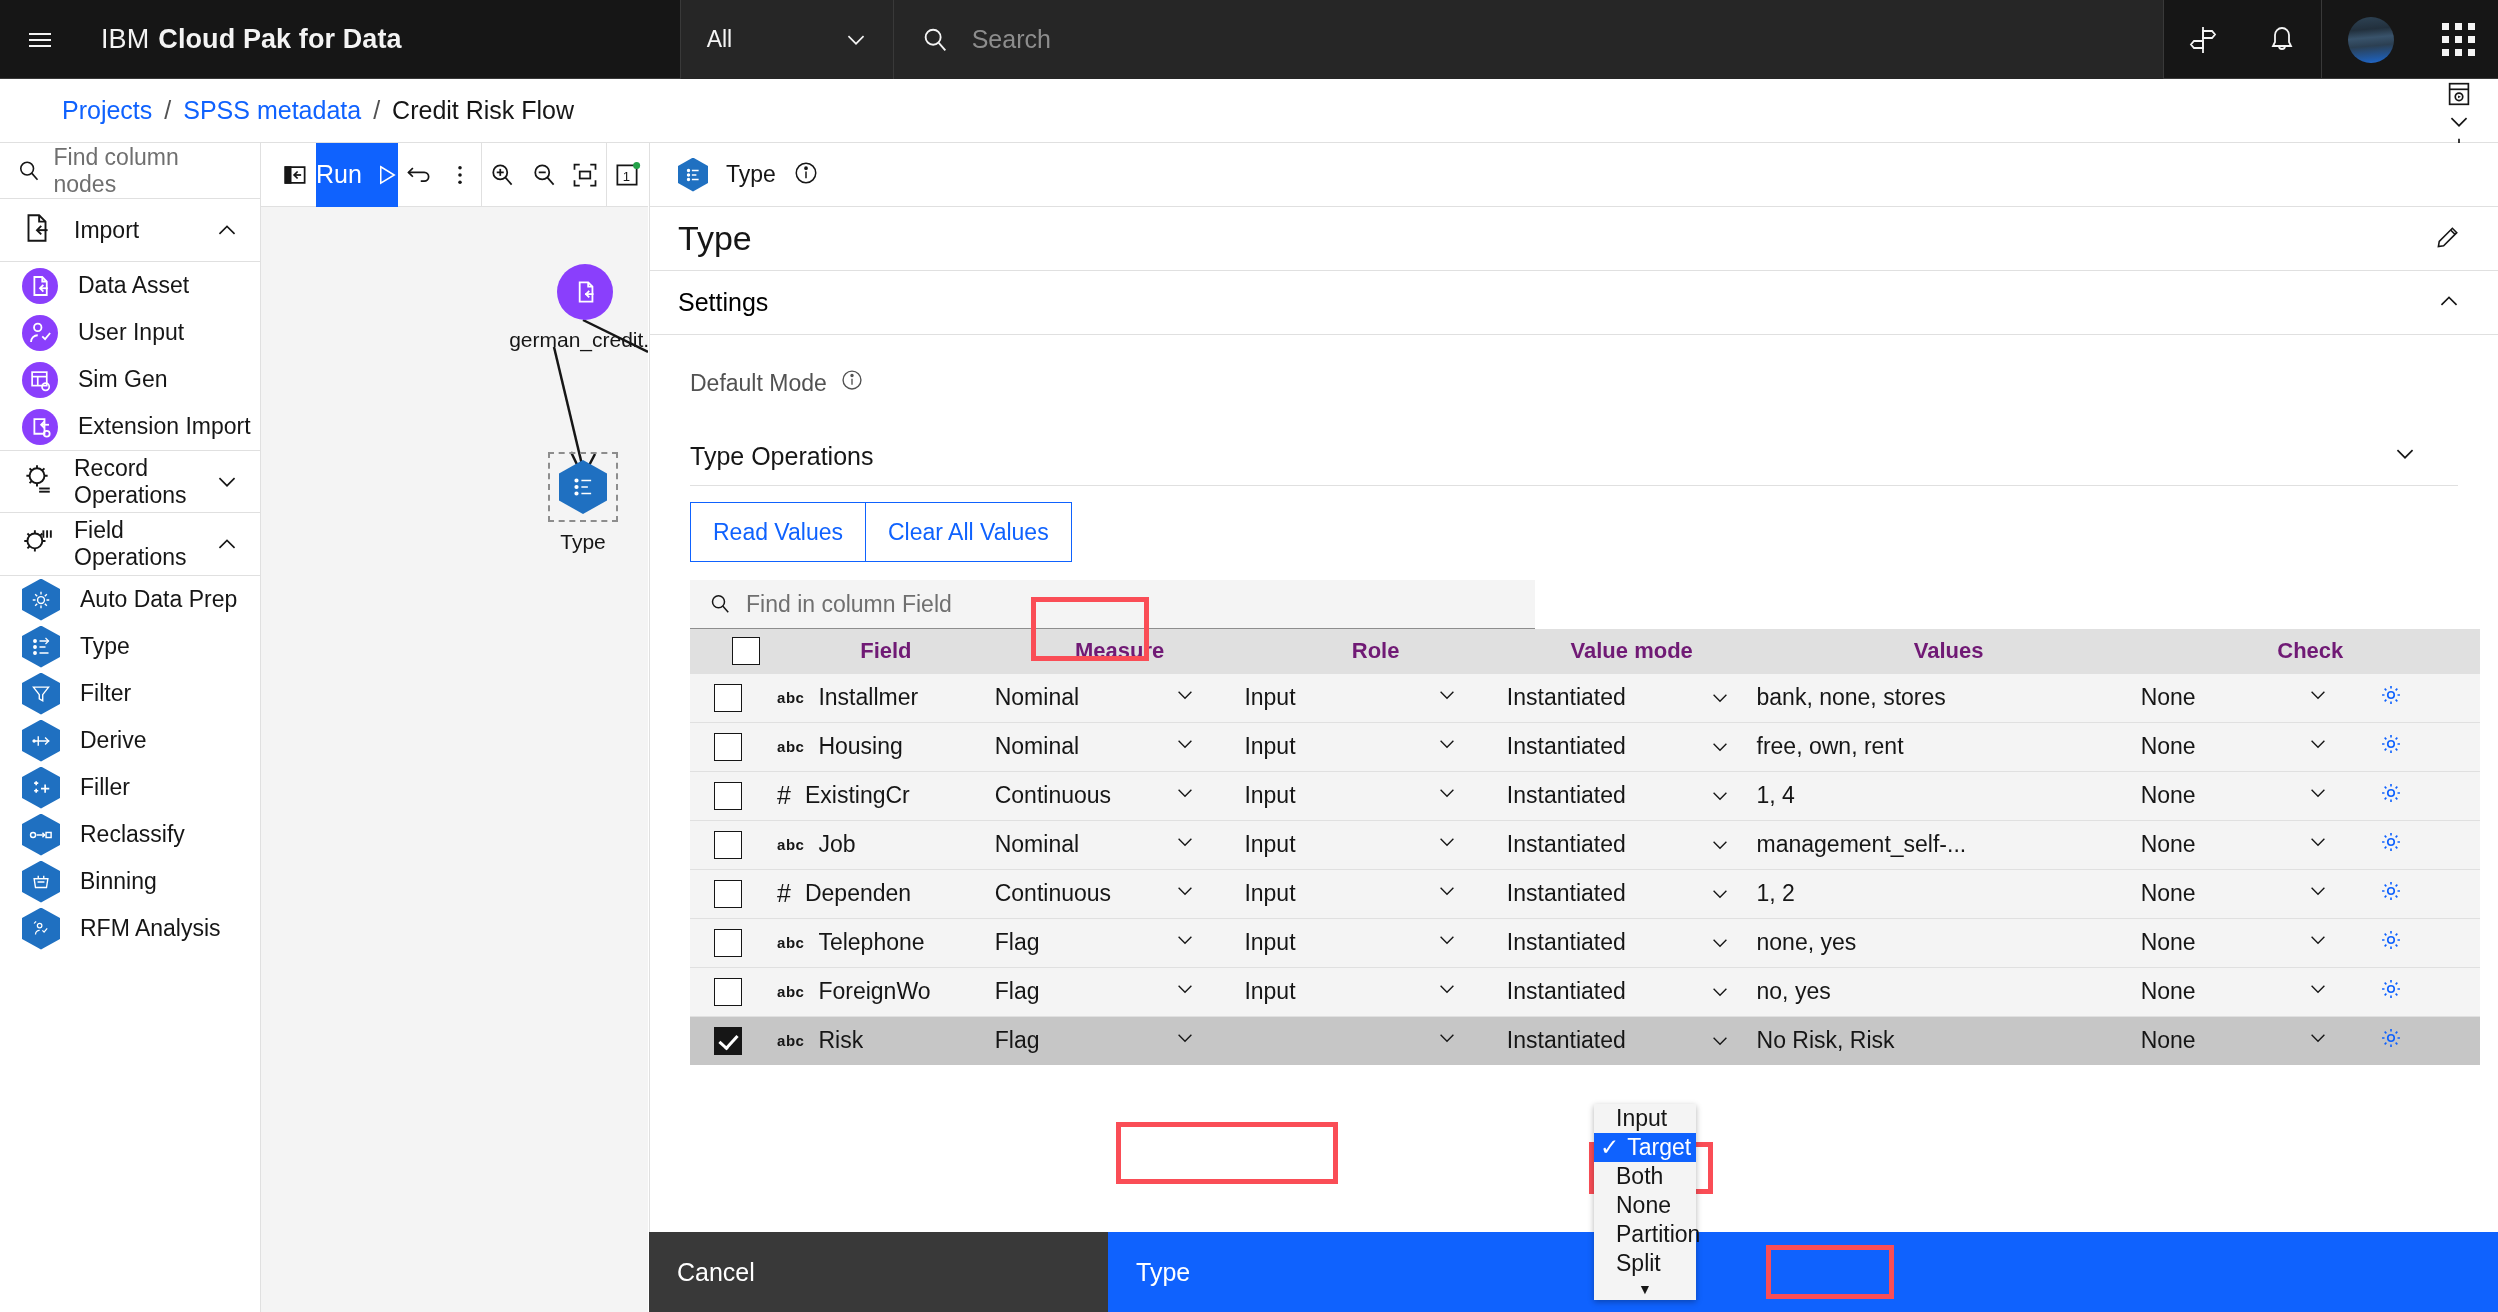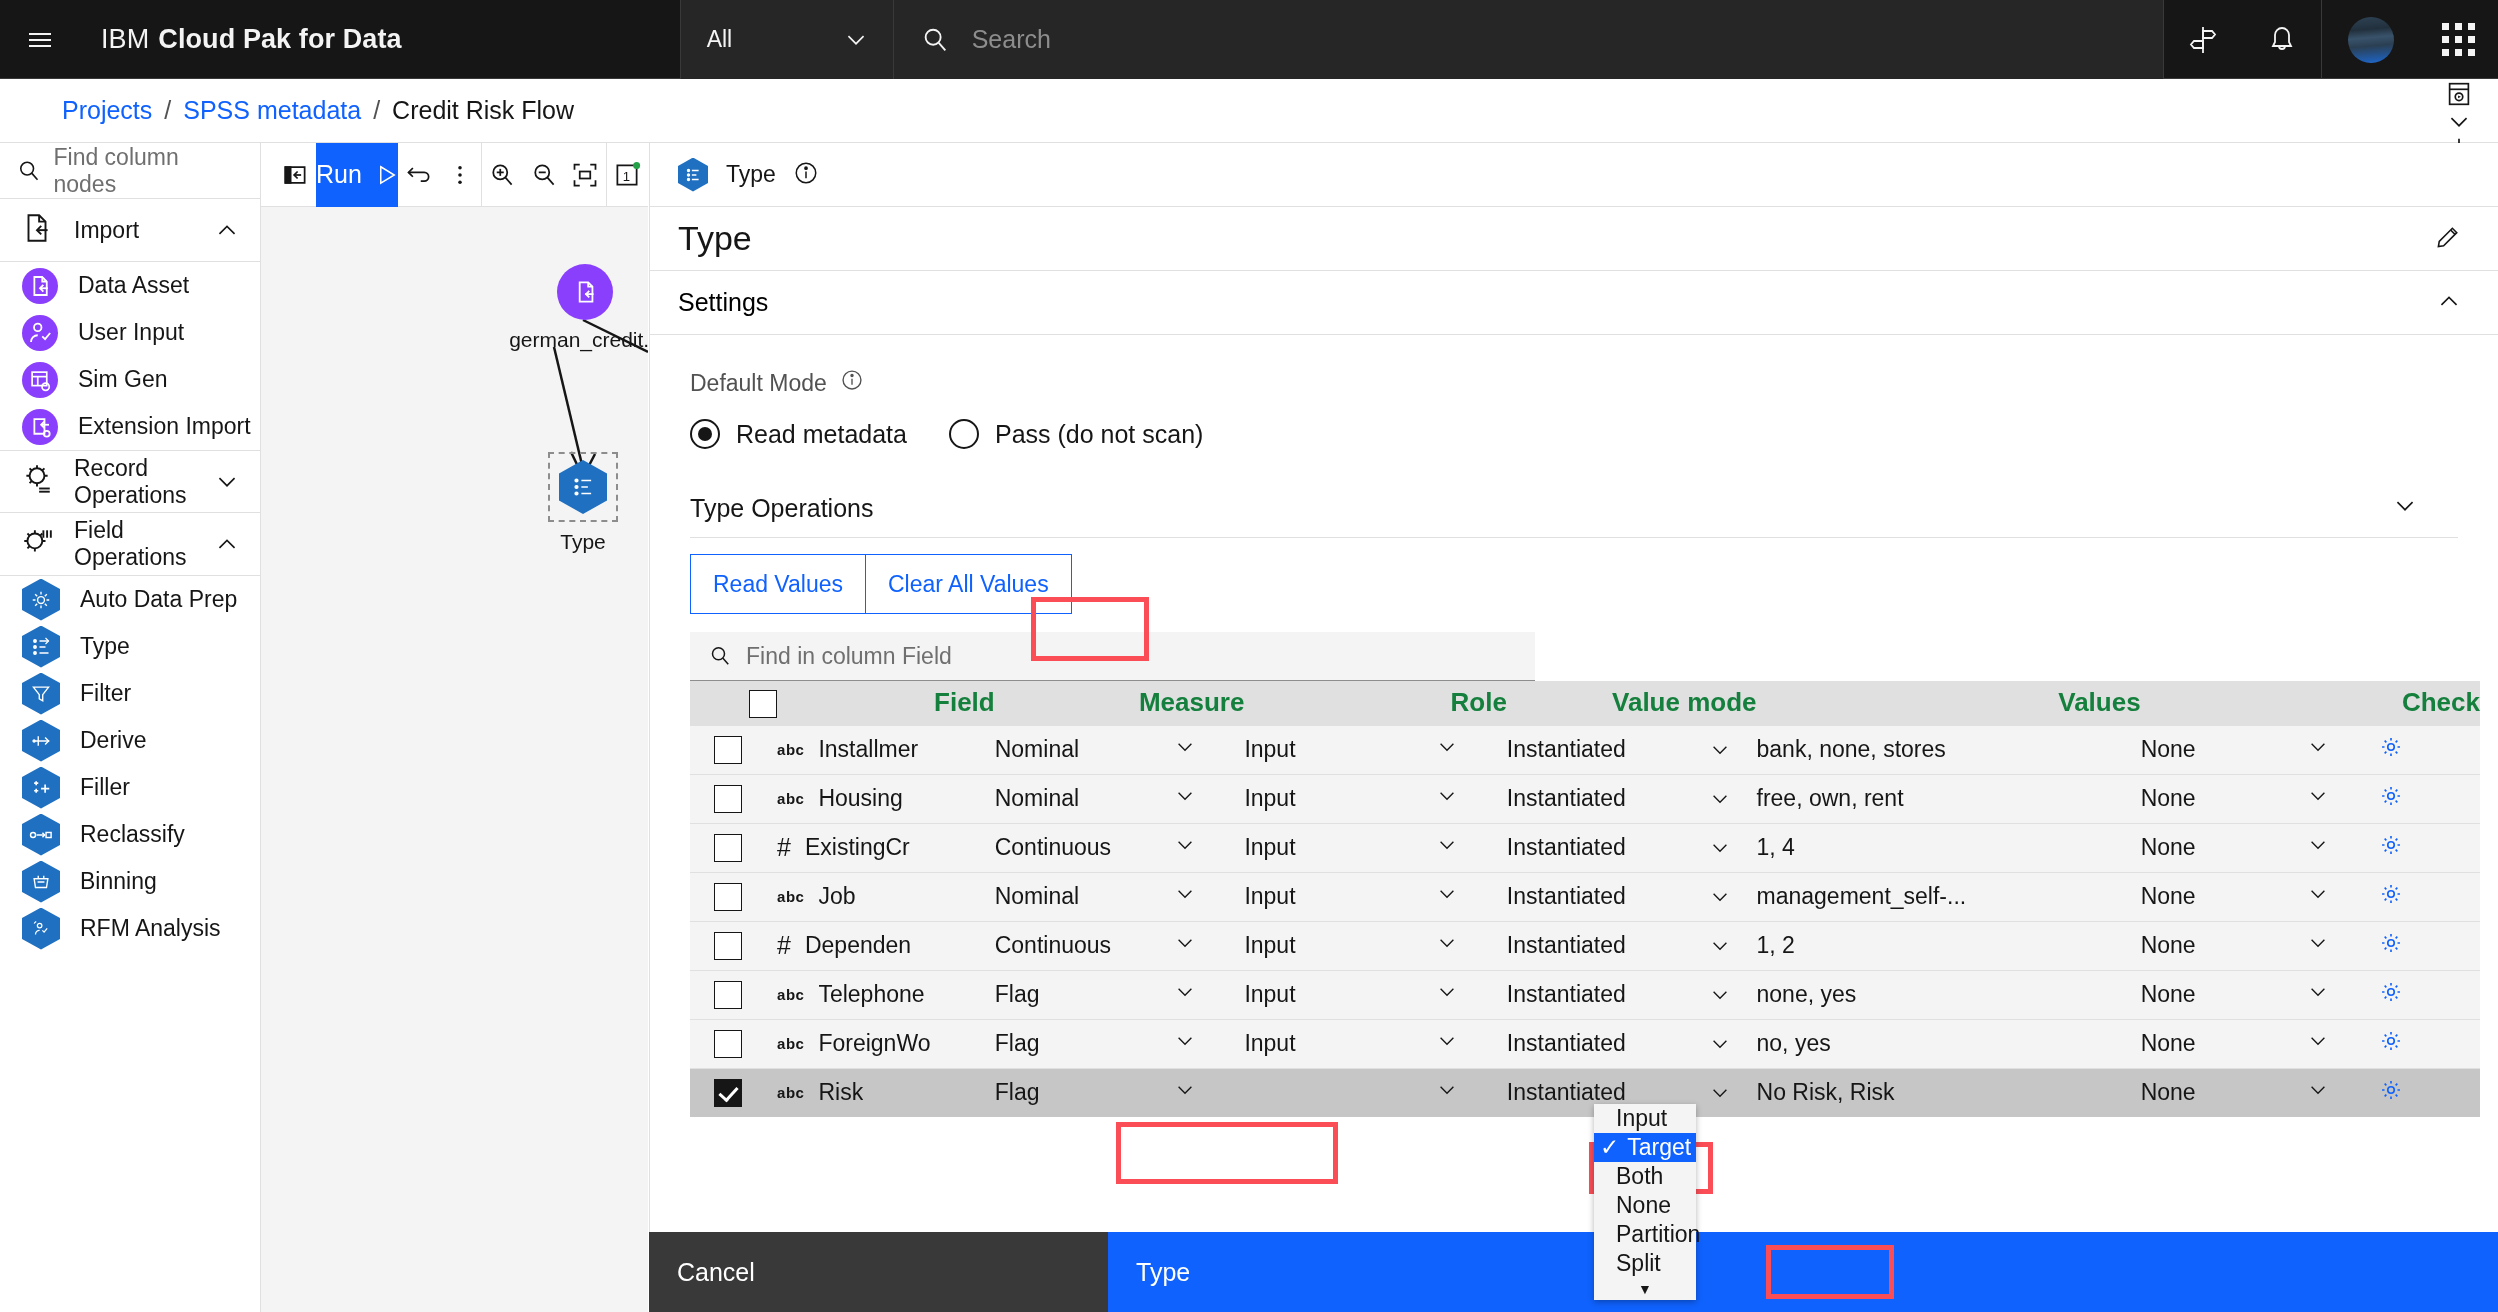--- a/index.html
+++ b/index.html
@@ -175,22 +175,22 @@
 
   .tbl-search {
     margin-top:18px; width:845px; height:49px; background:#f4f4f4;
     display:flex; align-items:center; gap:14px; padding:0 18px;
     border-bottom:1px solid #8d8d8d; cursor:text;
   }
   .tbl-search .ph { color:#6f6f6f; font-size:23px; }
 
   table.dt { border-collapse:collapse; width:1790px; table-layout:fixed; }
   table.dt th {
-    background:#e0e0e0; height:44px; text-align:right; font-size:26px; font-weight:700;
-    color:#15803d; padding:0 0 0 0; border:none;
+    background:#e0e0e0; height:44px; text-align:center; font-size:22px; font-weight:700;
+    color:#701a75; padding:0 0 0 0; border:none;
   }
   table.dt td {
     height:49px; font-size:23px; color:#161616; border-top:1px solid #e0e0e0;
     background:#f4f4f4; vertical-align:middle;
   }
   table.dt tr.sel td { background:#c6c6c6; }
   .cb { width:28px; height:28px; border:1px solid #161616; background:#fff; display:inline-block; position:relative; cursor:pointer; vertical-align:middle;}
   .cb.on { background:#161616; border-color:#161616; }
   .cb.on::after{ content:''; position:absolute; left:8px; top:3px; width:8px; height:15px; border:solid #fff; border-width:0 3px 3px 0; transform:rotate(42deg); }
   .cell-pad { padding-left:24px; }
@@ -747,30 +747,20 @@
         <span>Default Mode</span>
         <span>
           <svg width="22" height="22" viewBox="0 0 32 32">
               <g fill="none" stroke="#525252" stroke-width="2">
                 <circle cx="16" cy="16" r="13"></circle>
                 <line x1="16" y1="14" x2="16" y2="23"></line>
                 <circle cx="16" cy="9.5" r="1.5" fill="#525252"></circle>
               </g>
             </svg>
         </span>
-      </div>
-      <div class="radios">
-        <label class="radio">
-          <span class="rdot on"></span>
-          <span>Read metadata</span>
-        </label>
-        <label class="radio">
-          <span class="rdot"></span>
-          <span>Pass (do not scan)</span>
-        </label>
       </div>
 
       <div class="ops-row" style="width:1768px">
         <span class="t">Type Operations</span>
         <span class="chev">
           <svg width="26" height="26" viewBox="0 0 32 32">
               <path d="M16 22L6 12l1.4-1.4L16 19.2l8.6-8.6L26 12z" fill="#161616"></path>
             </svg>
         </span>
       </div>

